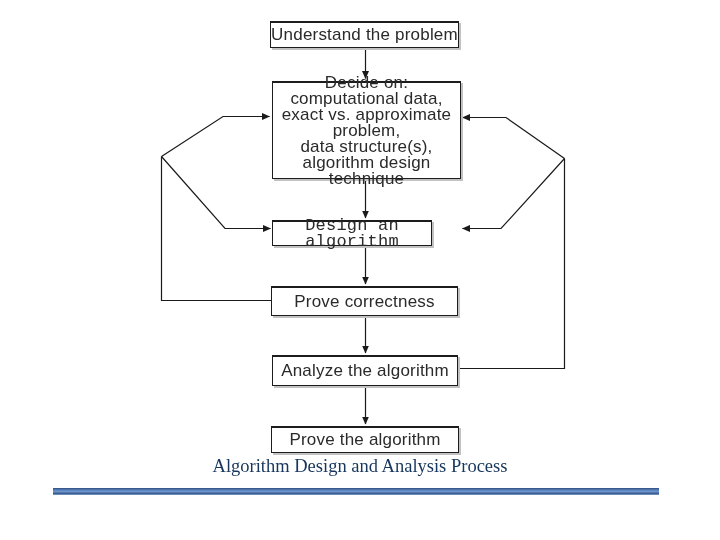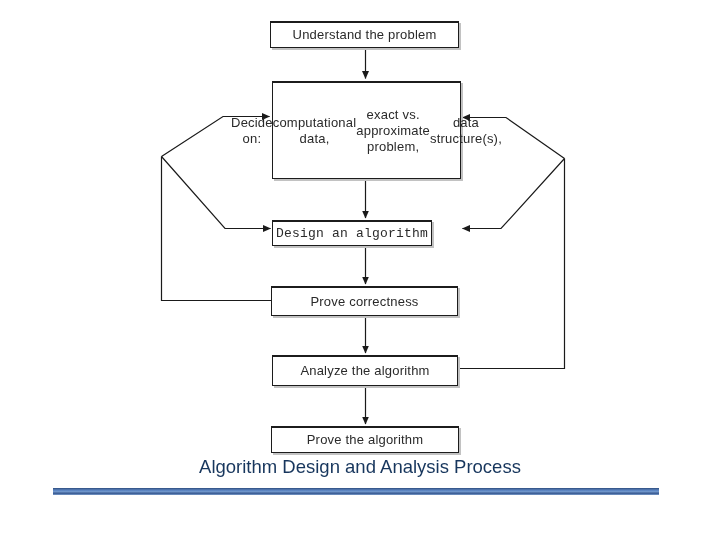--- a/index.html
+++ b/index.html
@@ -4,34 +4,34 @@
 <style>
   html,body{margin:0;padding:0;}
   body{width:720px;height:540px;background:#ffffff;font-family:"Liberation Sans",sans-serif;}
   .canvas{position:relative;width:720px;height:540px;background:#ffffff;overflow:hidden;}
   .connectors{position:absolute;left:0;top:0;width:720px;height:540px;z-index:1;}
   .fbox{
     position:absolute;box-sizing:border-box;background:#ffffff;
     border:1px solid #1c1c1c;border-top-width:2px;
     box-shadow:2px 2px 0 #c2c2c2;
     display:flex;align-items:center;justify-content:center;
-    text-align:center;font-size:13px;line-height:16px;color:#2a2a2a;
+    text-align:center;font-size:17px;line-height:16px;color:#2a2a2a;
     letter-spacing:0.2px;z-index:2;
   }
   #box-understand{left:270px;top:21px;width:189px;height:27px;}
   #box-decide{left:272px;top:81px;width:189px;height:98px;}
   #box-design{left:272px;top:220px;width:160px;height:26px;font-family:Liberation Mono, monospace;}
   #box-prove{left:271px;top:286px;width:187px;height:30px;}
   #box-analyze{left:272px;top:355px;width:186px;height:31px;}
   #box-code{left:271px;top:426px;width:188px;height:27px;}
-  .multiline{display:flex;flex-direction:row;align-items:center;justify-content:center;}
+  .multiline{display:flex;flex-direction:column;align-items:center;justify-content:center;}
   .multiline span{display:block;}
   .caption{
     position:absolute;left:0;top:456px;width:720px;text-align:center;
-    font-family:Liberation Sans, sans-serif;font-size:18.5px;color:#17365d;z-index:2;
+    font-family:Liberation Serif, serif;font-size:18.5px;color:#17365d;z-index:2;
   }
   .bar{
     position:absolute;left:53px;top:488px;width:606px;height:7px;z-index:2;
     background:linear-gradient(180deg,
       #2b4c7e 0%, #46699f 15%, #5c85c2 35%, #6e95ca 50%,
       #49699f 70%, #3a5d95 82%, #86a5d2 100%);
   }
 </style>
 </head>
 <body>
@@ -64,20 +64,21 @@
 
   <div class="fbox" id="box-understand">
     <span>Understand the problem</span>
   </div>
 
   <div class="fbox multiline" id="box-decide">
     <span>Decide on:</span>
     <span>computational data,</span>
     <span>exact vs. approximate problem,</span>
     <span>data structure(s),</span>
+    <span>algorithm design technique</span>
   </div>
 
   <div class="fbox" id="box-design">
     <span>Design an algorithm</span>
   </div>
 
   <div class="fbox" id="box-prove">
     <span>Prove correctness</span>
   </div>
 

